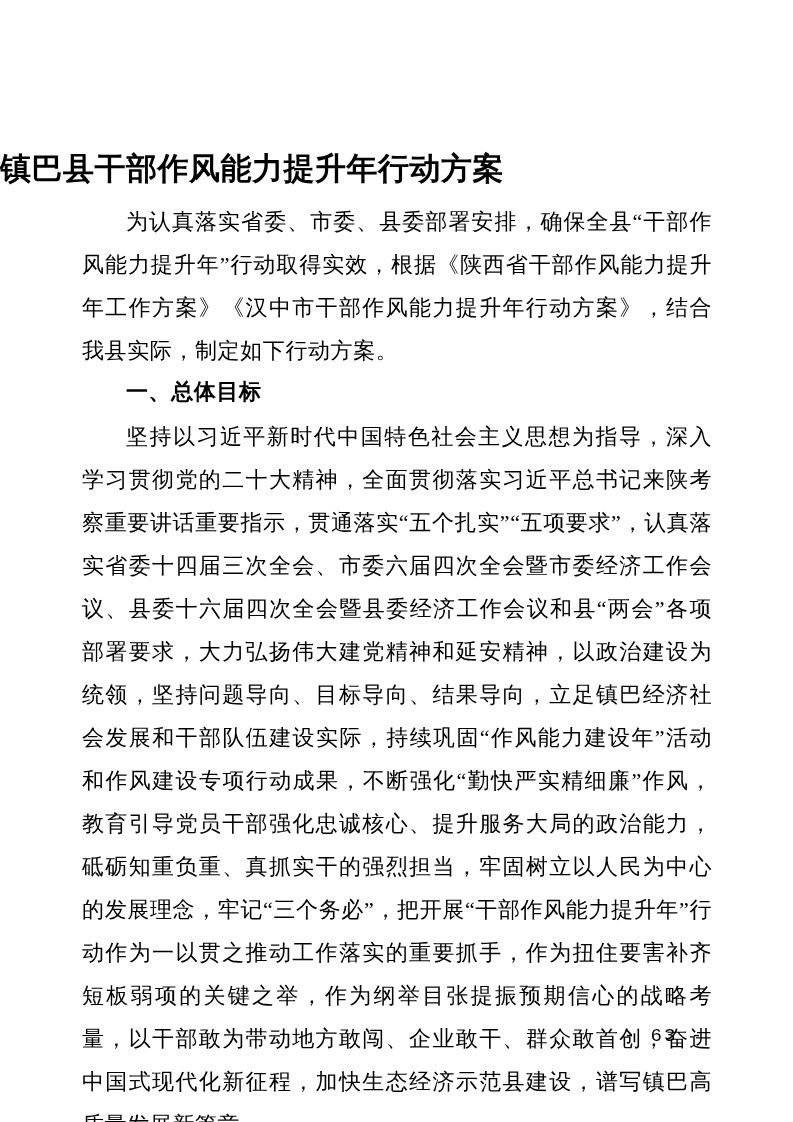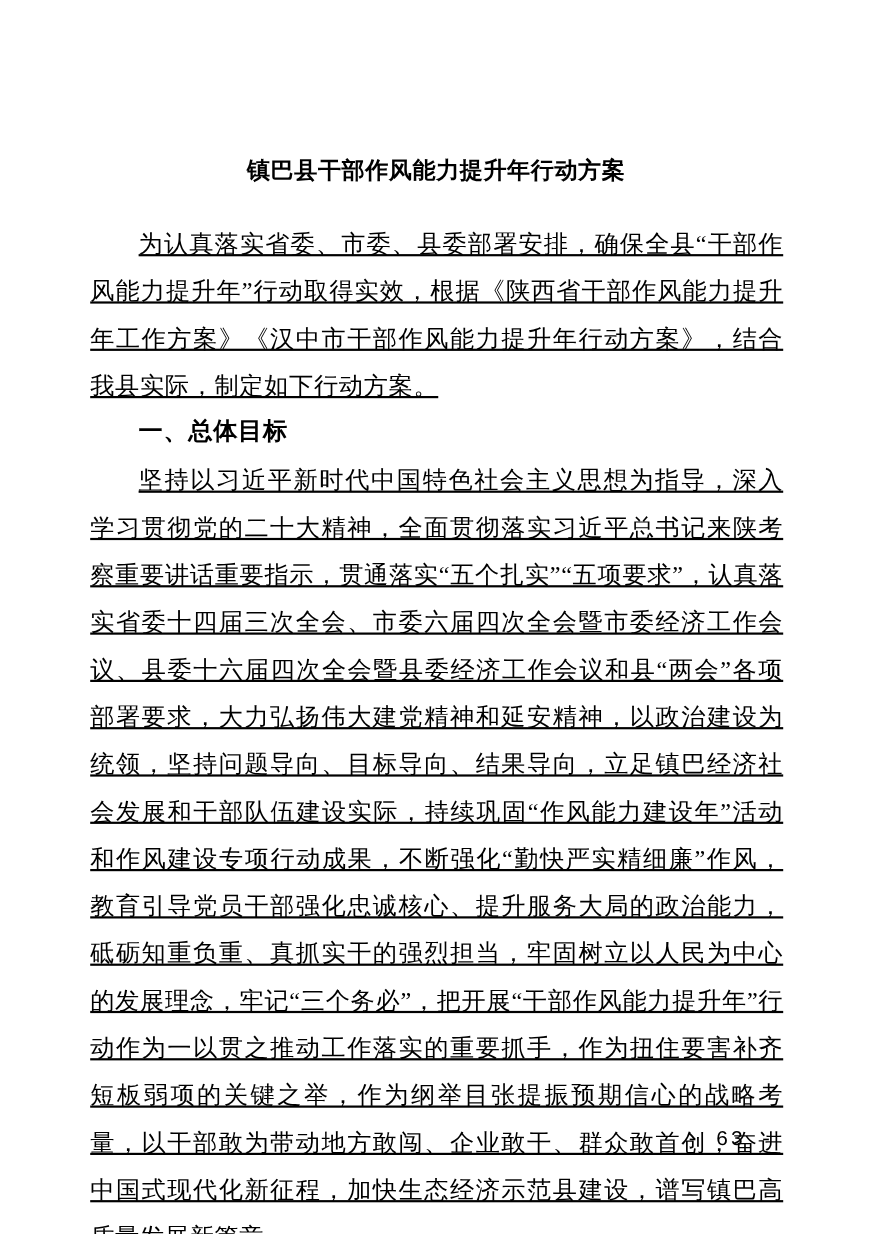--- a/index.html
+++ b/index.html
@@ -14,41 +14,40 @@
     background: #ffffff;
     color: #000000;
     font-family: "Liberation Serif", "DejaVu Serif", serif;
     overflow: hidden;
   }
   .doc-title {
     position: absolute;
     top: 127px;
     left: 0;
     width: 100%;
-    text-align: center;
-    font-size: 21px;
+    text-align: left;
+    font-size: 31px;
     font-weight: bold;
     letter-spacing: 0.5px;
     font-family: "Liberation Serif", "DejaVu Serif", serif;
   }
   .doc-body {
     position: absolute;
     top: 200px;
     left: 82px;
     width: 630px;
     font-size: 22px;
     line-height: 43px;
     text-align: justify;
     text-justify: inter-ideograph;
   }
   .para {
     margin: 0;
     text-indent: 2em;
     letter-spacing: 0.6px;
-    text-decoration: underline;
   }
   .section-heading {
     margin: 0;
     text-indent: 2em;
     font-weight: bold;
     letter-spacing: 0.6px;
     font-family: Liberation Mono, monospace;
   }
   .page-number {
     position: absolute;

